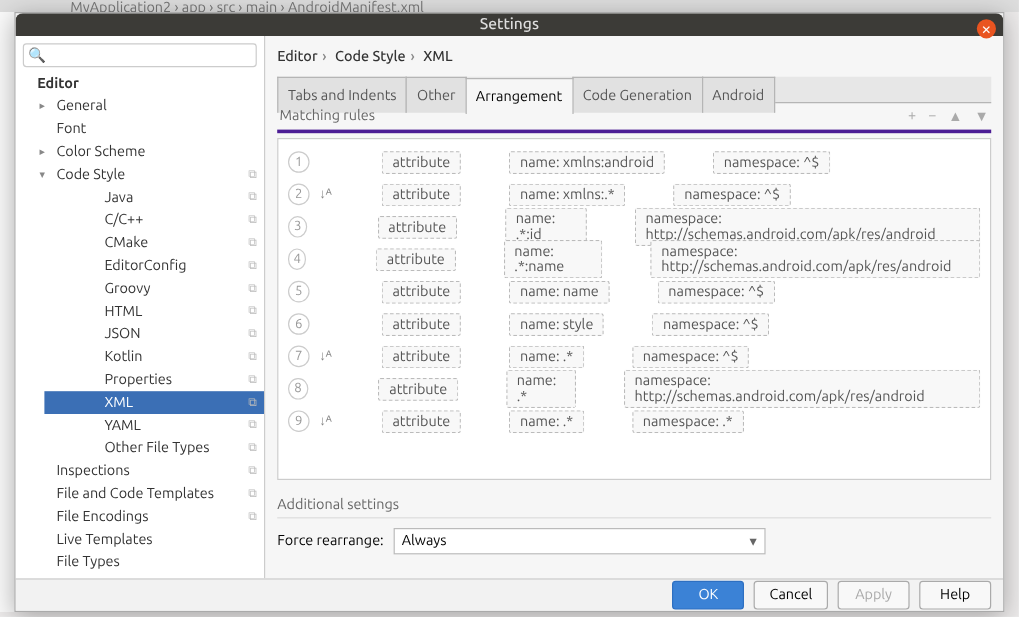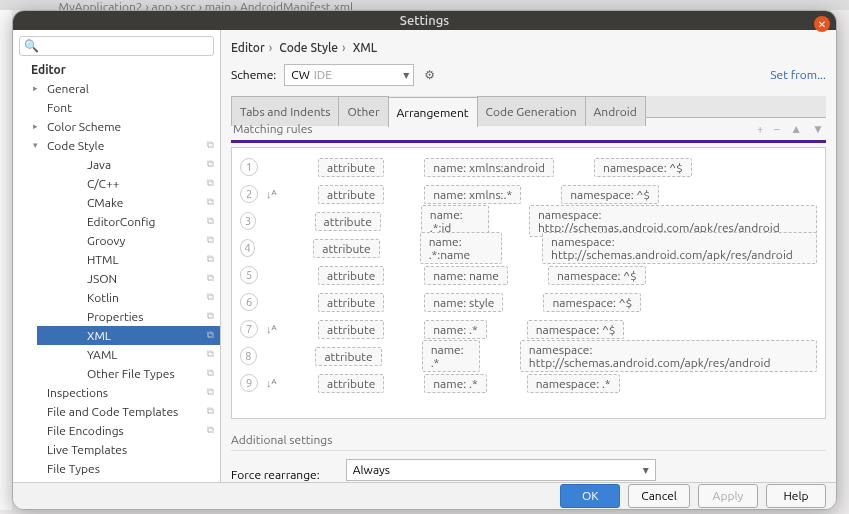--- a/index.html
+++ b/index.html
@@ -1,18 +1,18 @@
 <!DOCTYPE html>
 <html><head>
 <meta charset="utf-8">
 <style>
 * { box-sizing: border-box; margin: 0; padding: 0; font-family: -apple-system, "Segoe UI", Ubuntu, sans-serif; font-size: 12px; }
 body { background: #eceaea; width: 849px; height: 514px; overflow: hidden; position: relative; }
 .blur-bg { position:absolute;top:0;left:0;width:100%;height:10px;background:#ddd;color:#777;font-size:11px;padding-left:56px;white-space:nowrap; }
-.dialog { position:absolute; top:10px; left:12px; width:825px; height:500px; background:#f2f2f2; border:1px solid #aaa; border-radius:12px; box-shadow:0 4px 20px rgba(0,0,0,.3); display:flex; flex-direction:column; overflow:hidden;}
+.dialog { position:absolute; top:10px; left:12px; width:825px; height:500px; background:#f2f2f2; border:1px solid #aaa; border-radius:0; box-shadow:0 4px 20px rgba(0,0,0,.3); display:flex; flex-direction:column; overflow:hidden;}
 .titlebar { background:#3c3b37;color:#ddd;height:26px;display:flex;align-items:center;justify-content:center;position:relative;border-radius:6px 6px 0 0;}
 .titlebar .title { font-size:13px; font-weight:500;}
 .close-btn { position:absolute; right:6px; top:5px; width:16px; height:16px; border-radius:50%; background:#e95420;display:flex;align-items:center;justify-content:center;color:#fff;font-size:10px;cursor:pointer;}
 .body { flex:1;display:flex;background:#f6f6f6; }
 .sidebar { width:208px;border-right:1px solid #ccc;display:flex;flex-direction:column;background:#fff;}
 .search { margin:6px 6px 4px 6px; display:flex;align-items:center;border:1px solid #ccc;border-radius:3px;padding:2px 4px;background:#fff;}
 .search input { border:none;outline:none;flex:1;font-size:12px;}
 .search .sicon { color:#999;font-size:12px;margin-right:4px;}
 .tree { flex:1;overflow-y:auto;padding-bottom:4px;}
 .tree-item { display:flex;align-items:center;height:19px;padding:0 6px;cursor:pointer;position:relative;color:#333;}
@@ -38,21 +38,21 @@
 .section-header { display:flex;align-items:center;padding:4px 2px;color:#666;font-size:12px;border-bottom:3px solid #4c1d95;}
 .section-header .tools{margin-left:auto;display:flex;gap:10px;color:#aaa;}
 .section-header .tools span{cursor:pointer;}
 .rules { flex:1;border:1px solid #ccc;background:#fff;margin-top:4px;overflow-y:auto;padding:6px 4px;}
 .rule-row{display:flex;align-items:center;height:27px;gap:8px;padding:0 4px;}
 .num-circle{width:18px;height:18px;border:1px solid #ccc;border-radius:50%;display:flex;align-items:center;justify-content:center;color:#999;font-size:11px;}
 .sort-icon{color:#888;font-size:11px;width:12px;}
 .chip{border:1px dashed #bbb;background:#f8f8f8;padding:2px 8px;border-radius:2px;color:#555;font-size:12px;margin-left:32px;}
 .additional{margin-top:10px;}
 .additional-label{color:#666;padding:4px 0;border-bottom:1px solid #ddd;margin-bottom:8px;}
-.force-row{display:flex;align-items:flex-end;gap:26px;margin-bottom:1px;}
+.force-row{display:flex;align-items:center;gap:8px;margin-bottom:20px;}
 .select{border:1px solid #bbb;background:#fff;padding:2px 18px 2px 6px;position:relative;height:22px;min-width:310px;display:flex;align-items:center;}
 .select::after{content:"▾";position:absolute;right:6px;color:#666;}
 .footer{height:38px;border-top:1px solid #ccc;background:#f2f2f2;display:flex;align-items:center;justify-content:flex-end;gap:8px;padding:0 10px;}
 .btn{min-width:60px;height:24px;border:1px solid #aaa;background:#f8f8f8;border-radius:3px;padding:0 12px;cursor:pointer;font-size:12px;}
 .btn.primary{background:#3b82d6;border-color:#2d6fc1;color:#fff;}
 .btn[disabled]{color:#aaa;cursor:default;}
 .left-strip{position:absolute;left:0;top:10px;width:12px;height:500px;background:#fafafa;color:#999;font-size:10px;overflow:hidden;}
 .scheme-val {color:#000;}
 .scheme-ide{color:#999;margin-left:4px;}
 </style>
@@ -161,29 +161,20 @@
             <span>File Types</span>
           </div>
         </div>
     </div>
     <div class="main">
       <div class="breadcrumb">
         <span>Editor</span><span class="sep">›</span>
         <span>Code Style</span><span class="sep">›</span>
         <span>XML</span>
       </div>
-      <div class="scheme-row">
-        <label>Scheme:</label>
-        <div class="scheme-select">
-          <span class="scheme-val">CW</span>
-          <span class="scheme-ide">IDE</span>
-        </div>
-        <span class="gear">⚙</span>
-        <span class="setfrom">Set from...</span>
-      </div>
       <div class="tabs" id="tabs">
           <div class="tab">Tabs and Indents</div>
           <div class="tab">Other</div>
           <div class="tab active">Arrangement</div>
           <div class="tab">Code Generation</div>
           <div class="tab">Android</div>
         </div>
       <div class="section-header">
         <span>Matching rules</span>
         <div class="tools">

